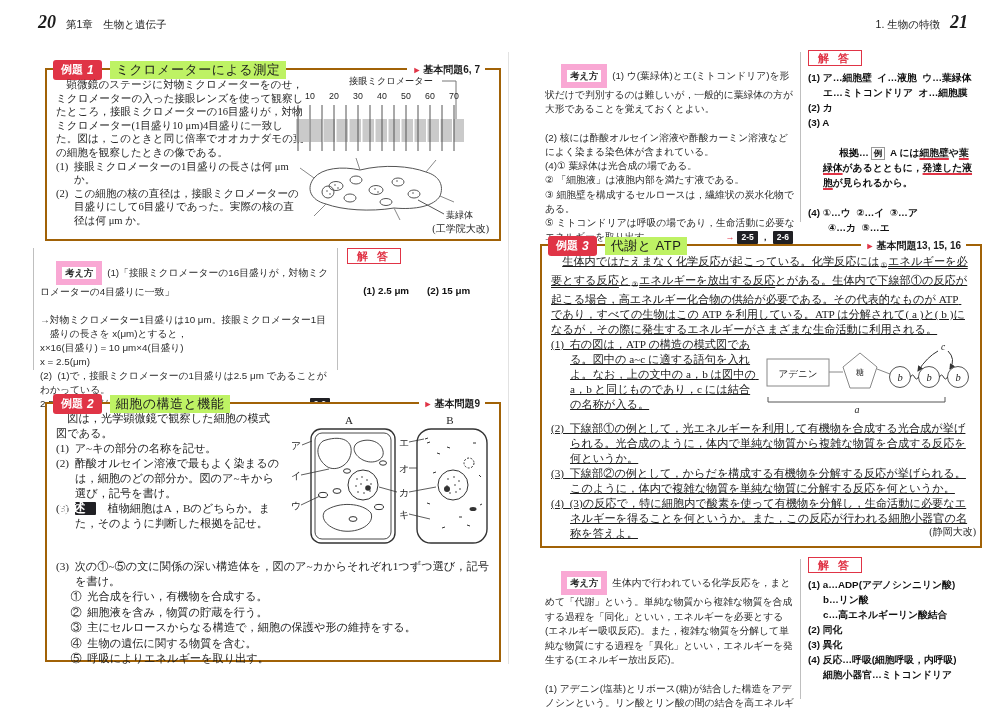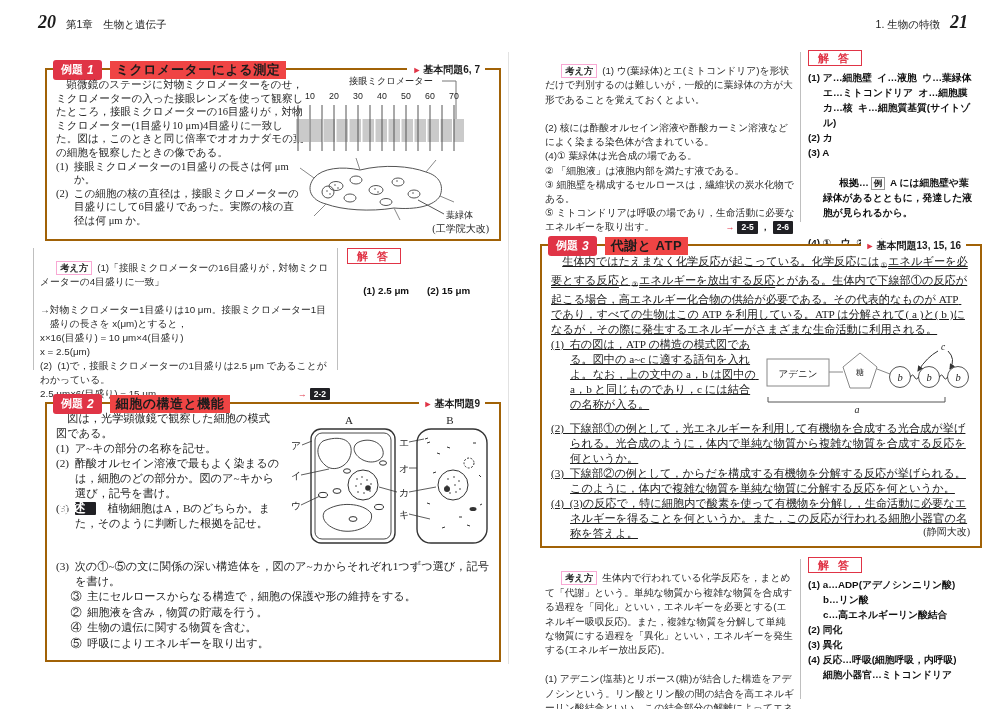--- a/index.html
+++ b/index.html
@@ -14,41 +14,41 @@
 
   
   .vline{position:absolute;width:1px;background:#bfbfbf;}
   .gutter{position:absolute;width:1px;background:#e2e2e2;left:508px;top:52px;height:612px;}
 
   
   .exbox{position:absolute;border:2px solid #a16207;background:#fff;}
   .ex-head{position:absolute;top:-10px;left:6px;right:0;height:20px;display:flex;align-items:center;}
   .ex-badge{background:#e03446;color:#fff;border-radius:3px;padding:2px 8px 3px 8px;font-size:11px;font-weight:800;display:flex;gap:4px;align-items:center;}
   .ex-badge .bn{font-style:italic;font-size:12px;}
-  .ex-title{margin-left:8px;padding:0 6px;background:#ef4444;font-size:13px;font-weight:700;letter-spacing:.5px;}
+  .ex-title{margin-left:8px;padding:0 6px;background:#bef264;font-size:13px;font-weight:400;letter-spacing:.5px;}
   .ex-ref{margin-left:auto;margin-right:14px;background:#fff;padding:0 5px;font-size:10px;font-weight:700;display:flex;align-items:center;gap:2px;}
   .ra{color:#e03446;font-weight:800;}
   .ex-ref .ra{font-size:9px;}
 
   .p{margin:0;font-family:"Liberation Serif","DejaVu Serif",serif;white-space:pre-wrap;}
   .ind{text-indent:1em;}
   .hang{padding-left:1.7em;text-indent:-1.7em;}
   .itm{padding-left:2.6em;text-indent:-1.3em;}
 
   
   #ex1{left:45px;top:68px;width:452px;height:169px;}
   .ex1-text{position:absolute;left:9px;top:8px;width:248px;font-size:10.6px;line-height:13.6px;}
   .fig1{position:absolute;right:3px;top:4px;}
   .src{position:absolute;font-size:10px;font-family:"Liberation Serif","DejaVu Serif",serif;white-space:pre-wrap;}
   #ex1 .src{right:10px;bottom:3px;}
 
   
   .kg{position:absolute;font-size:9.8px;line-height:14px;color:#2a2a2a;}
   .kg-line{white-space:pre-wrap;}
-  .kg-label{display:inline-block;border:1px solid #f9a8d4;padding:0 3px;margin-right:5px;font-size:9.2px;font-weight:700;background:#fff;line-height:12px;}
+  .kg-label{display:inline-block;border:6px solid #f9a8d4;padding:0 3px;margin-right:5px;font-size:9.2px;font-weight:700;background:#fff;line-height:12px;}
   .hang1{padding-left:1em;text-indent:-1em;}
   .kt{position:absolute;font-size:9.8px;line-height:15px;font-weight:600;color:#111;}
   .kt-label{display:inline-block;color:#e03446;border:1.6px solid #e03446;padding:0 9px;font-weight:800;font-size:11px;letter-spacing:3px;line-height:14px;margin-bottom:4px;}
   .ans-line{white-space:pre-wrap;}
   .ml1{margin-left:15px;}
   .ml2{margin-left:20px;}
   .gap{display:inline-block;width:18px;}
   .jump{position:absolute;right:2px;bottom:0;display:flex;align-items:center;gap:3px;font-size:9px;}
   .bk{background:#202024;color:#fff;border-radius:1px;padding:0 4px;font-size:8.5px;font-weight:700;line-height:12.5px;display:inline-block;}
   .bk-desc{margin-right:9px;font-size:13px;}
@@ -58,32 +58,32 @@
   #ex2{left:45px;top:402px;width:452px;height:256px;}
   .ex2-flow{padding:7px 8px 0 9px;font-size:11.2px;line-height:15px;}
   .fig2{float:right;margin:2px 0 4px 6px;}
   .clr{clear:both;}
   #ex2 .itm{line-height:15.6px;}
 
   
   #ex3{left:540px;top:244px;width:438px;height:300px;}
   .ex3-flow{padding:8px 9px 0 9px;font-size:11.2px;line-height:15px;text-decoration:underline;}
   .fig3{float:right;margin:4px 0 6px 8px;}
-  #ex3 .src{right:10px;bottom:7px;}
+  #ex3 .src{right:4px;bottom:7px;}
   .u{text-decoration:underline;text-underline-offset:2.5px;text-decoration-thickness:1px;}
   .subn{font-size:7.5px;vertical-align:-3px;margin:0 1px;}
 
   #kg1{left:40px;top:247px;width:292px;min-height:122px;}
   #kt1{left:347px;top:248px;width:146px;}
   #kg2{left:545px;top:50px;width:250px;min-height:172px;line-height:14.2px;}
   #kt2{left:808px;top:50px;width:168px;}
   #kg3{left:545px;top:557px;width:250px;min-height:148px;line-height:14.4px;}
   #kt3{left:808px;top:557px;width:168px;}
 
-  .ru{text-decoration-color:#e03446;text-decoration-thickness:1.5px;text-underline-offset:2px;}
+  .ru{text-decoration:underline;text-decoration-color:#e03446;text-decoration-thickness:1.5px;text-underline-offset:2px;}
   .rei{display:inline-block;border:1px solid #999;font-size:8.5px;padding:0 2px;line-height:10.5px;margin:0 2px;font-weight:600;}
 
   svg text{font-family:"Liberation Sans","DejaVu Sans",sans-serif;fill:#222;}
   svg .sf{font-family:"Liberation Serif","DejaVu Serif",serif;}
 </style>
 </head>
 <body>
 
 <div class="sheet">
 
@@ -296,22 +296,23 @@
           <path d="M110,79 L92,74" fill="none"></path>
             <path d="M122,79 L149,74" fill="none"></path>
           <path d="M122,101 L143,106" fill="none"></path>
         </g>
       </svg>
       <p class="p ind">図は，光学顕微鏡で観察した細胞の模式図である。</p>
       <p class="p hang">(1)  ア~キの部分の名称を記せ。</p>
       <p class="p hang">(2)  酢酸オルセイン溶液で最もよく染まるのは，細胞のどの部分か。図のア~キから選び，記号を書け。</p>
       <p class="p hang"><span class="t">(3)  </span><span class="bk bk-desc">記述</span><span class="t"> 植物細胞はA，Bのどちらか。また，そのように判断した根拠を記せ。</span></p>
       <p class="p hang clr">(3)  次の①~⑤の文に関係の深い構造体を，図のア~カからそれぞれ1つずつ選び，記号を書け。</p>
+      <p class="p itm">①  光合成を行い，有機物を合成する。</p>
+      <p class="p itm">②  細胞液を含み，物質の貯蔵を行う。</p>
       <p class="p itm">③  主にセルロースからなる構造で，細胞の保護や形の維持をする。</p>
-      <p class="p itm">②  細胞液を含み，物質の貯蔵を行う。</p>
       <p class="p itm">④  生物の遺伝に関する物質を含む。</p>
       <p class="p itm">⑤  呼吸によりエネルギーを取り出す。</p>
     </div>
   </section>
 
   <div class="vline" style="left:800px;top:52px;height:170px;"></div>
 
   <section class="kg" id="kg2">
     <div class="kg-line">
       <span class="kg-label">考え方</span><span class="t">(1) ウ(葉緑体)とエ(ミトコンドリア)を形状だけで判別するのは難しいが，一般的に葉緑体の方が大形であることを覚えておくとよい。</span>
@@ -326,21 +327,20 @@
       <span class="bk">2-5</span>
       <span class="sep">，</span>
       <span class="bk">2-6</span>
     </div>
   </section>
 
   <section class="kt" id="kt2">
     <div><span class="kt-label t">解 答</span></div>
     <div class="ans-line t">(1) ア…細胞壁  イ…液胞  ウ…葉緑体</div>
     <div class="ans-line ml1 t">エ…ミトコンドリア  オ…細胞膜</div>
-    <div class="ans-line ml1 t">カ…核  キ…細胞質基質(サイトゾル)</div>
     <div class="ans-line t">(2) カ</div>
     <div class="ans-line t">(3) A</div>
     <div class="ans-line ml1">
       <span class="t">根拠…</span><span class="rei">例</span><span class="t"> A には</span><span class="ru t">細胞壁</span><span class="t">や</span><span class="ru t">葉緑体</span><span class="t">があるとともに，</span><span class="ru t">発達した液胞</span><span class="t">が見られるから。</span>
     </div>
     <div class="ans-line t">(4) ①…ウ  ②…イ  ③…ア</div>
     <div class="ans-line ml2 t">④…カ  ⑤…エ</div>
   </section>
 
   <section class="exbox" id="ex3">

